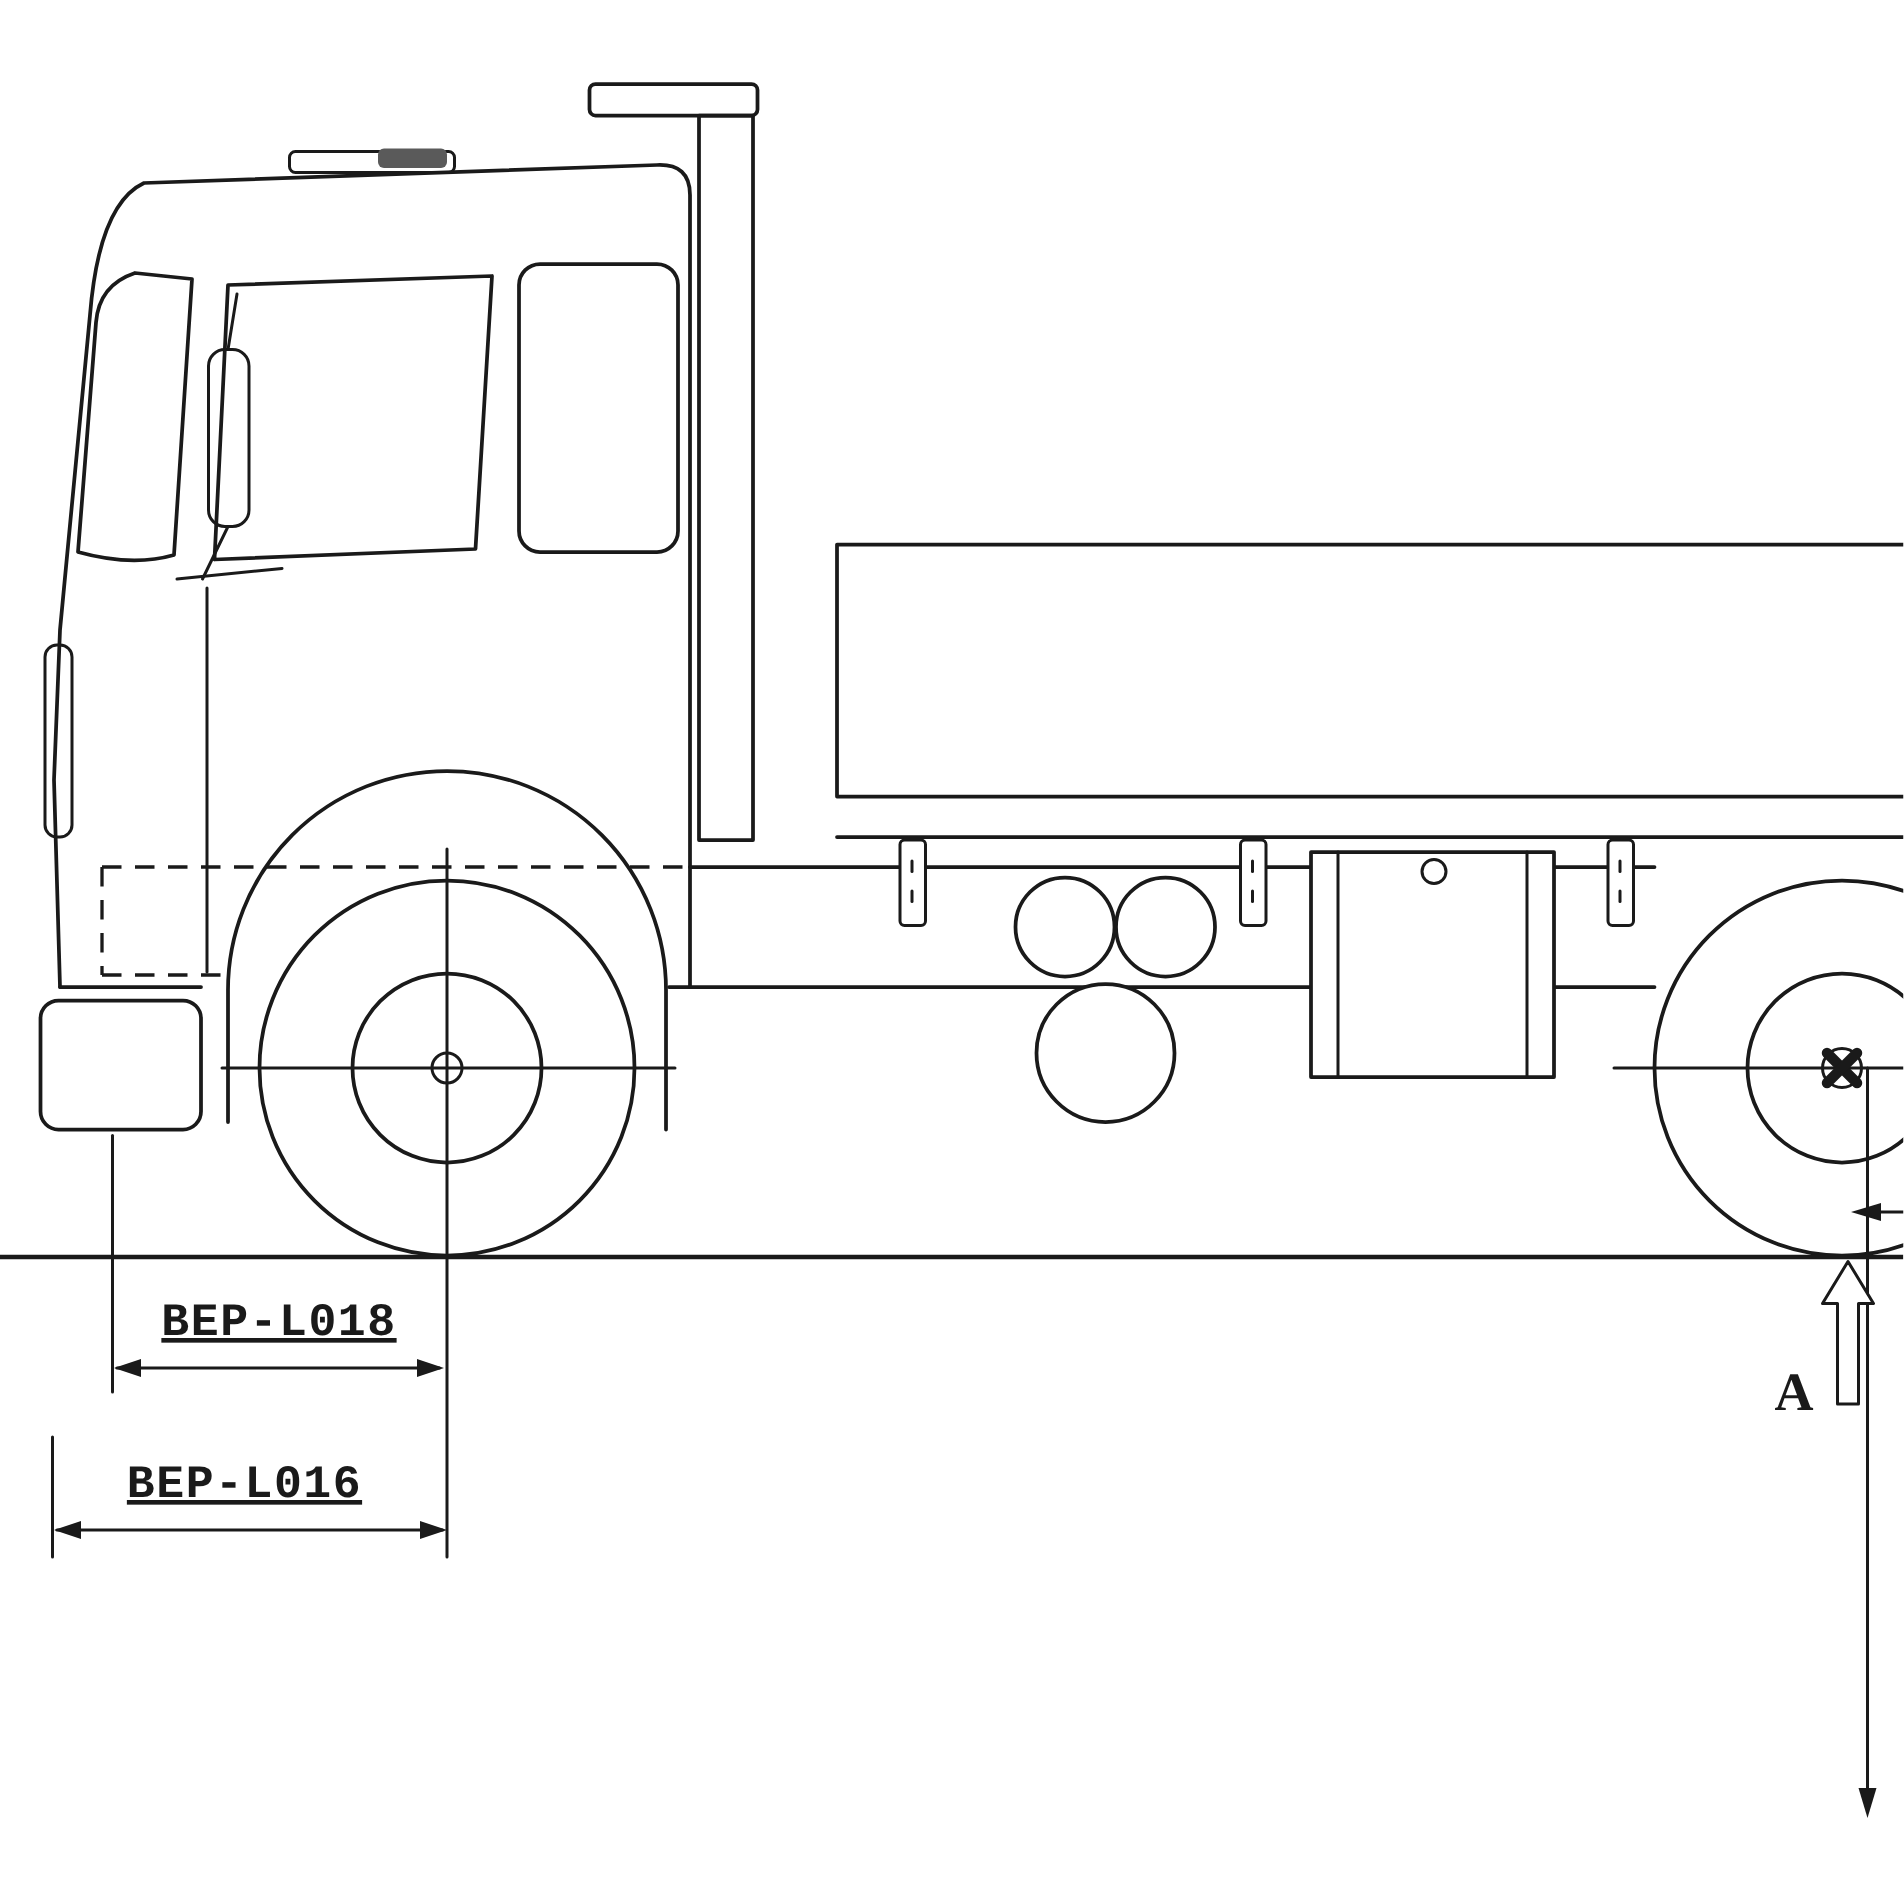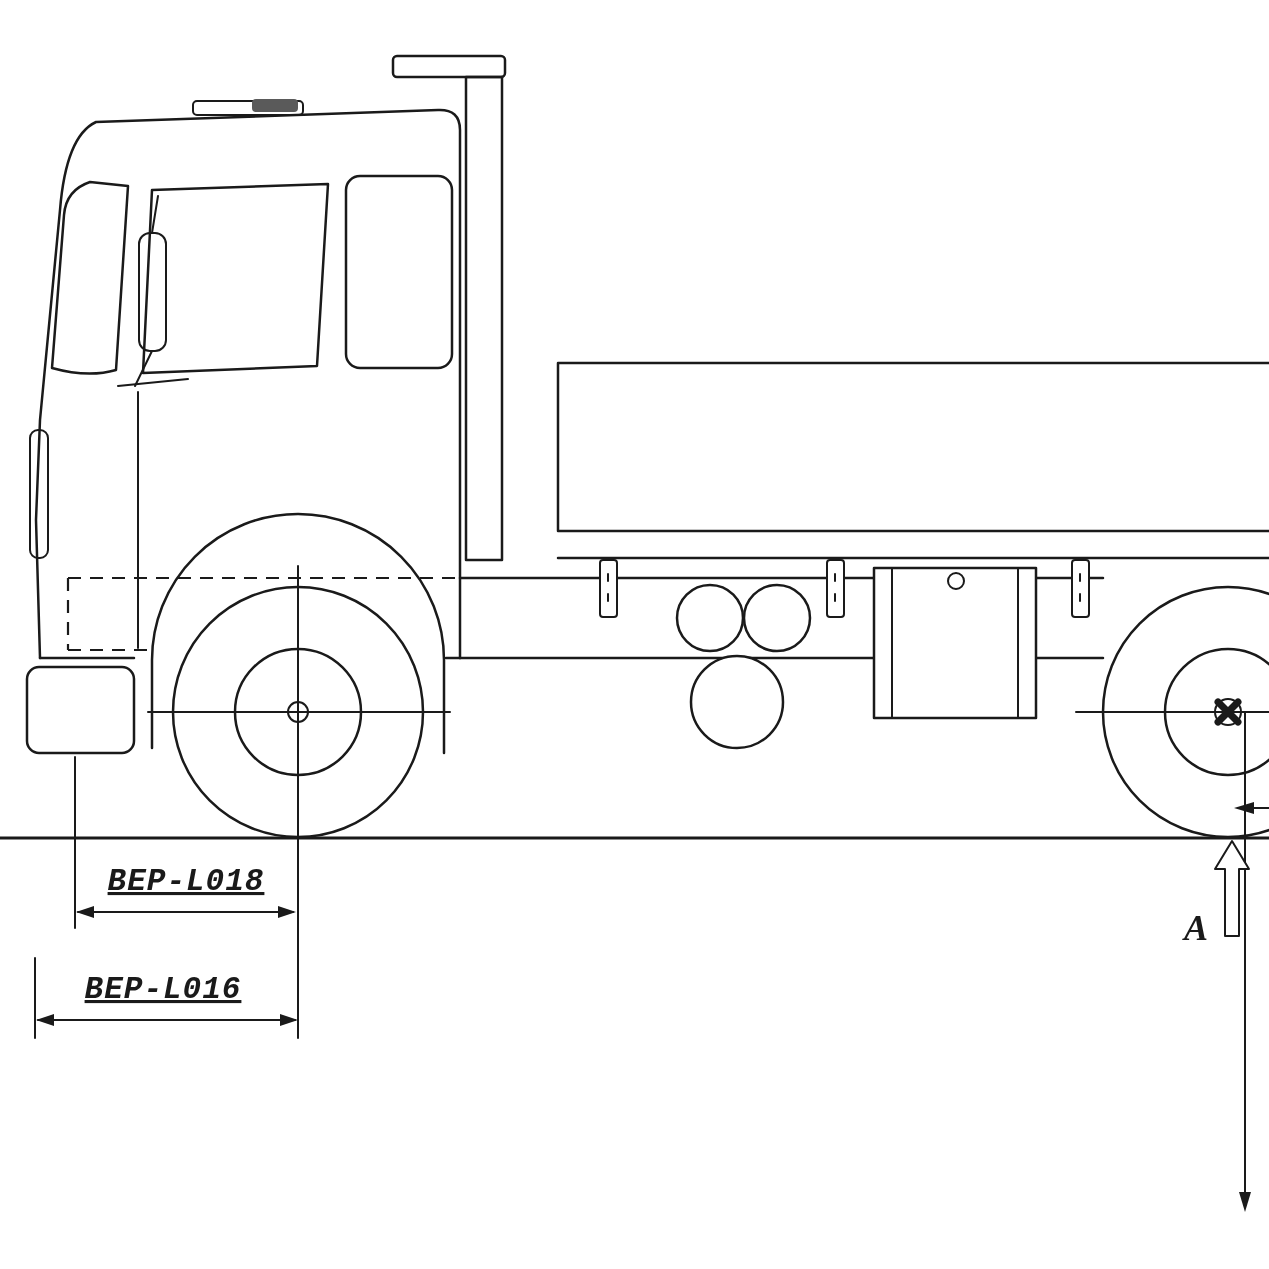--- a/index.html
+++ b/index.html
@@ -13,21 +13,20 @@
     width:1269px;
     height:1269px;
     overflow:hidden;
     font-family:"Liberation Sans", sans-serif;
   }
   .stage{
     position:relative;
     width:1161px;
     height:1269px;
     background:var(--bg);
-    font-style:italic;
   }
   svg{display:block}
   .ln{stroke:var(--line);stroke-width:2.5;fill:none;stroke-linecap:round;stroke-linejoin:round;}
   .ln-thin{stroke:var(--line);stroke-width:2;fill:none;stroke-linecap:round;stroke-linejoin:round;}
   .ln-thick{stroke:var(--line);stroke-width:3;fill:none;stroke-linecap:butt;}
   .ln-dash{stroke:var(--line);stroke-width:2.2;fill:none;stroke-dasharray:13 9;}
   .fill-white{fill:#ffffff;}
   .solid{fill:var(--line);stroke:none;}
   .dim-label{
     font-family:"Liberation Mono","DejaVu Sans Mono",monospace;

